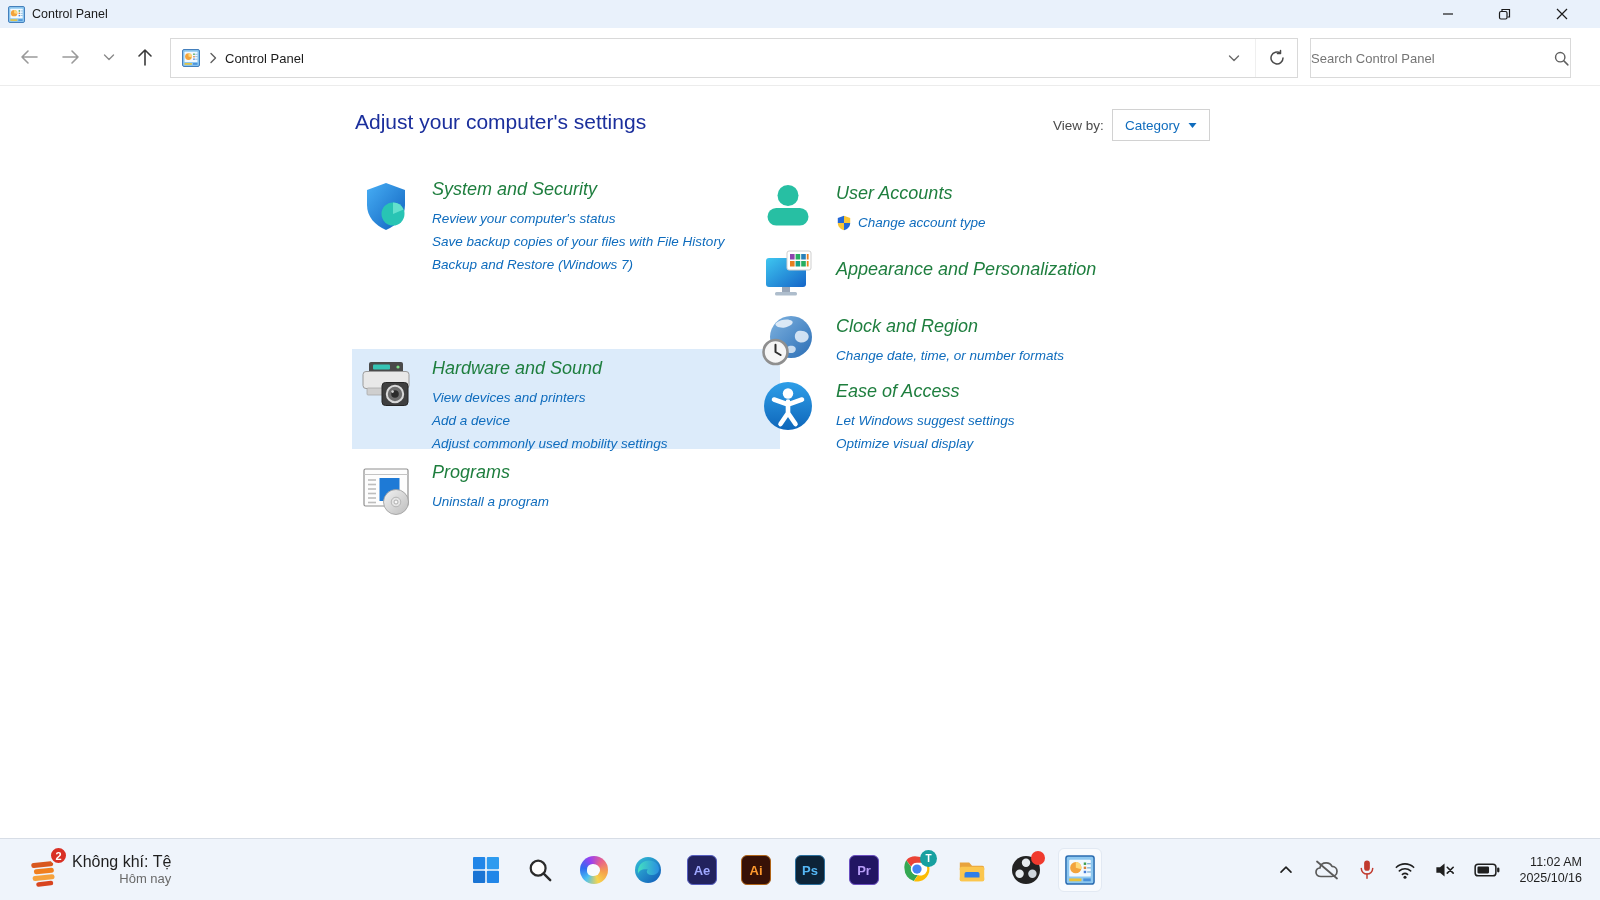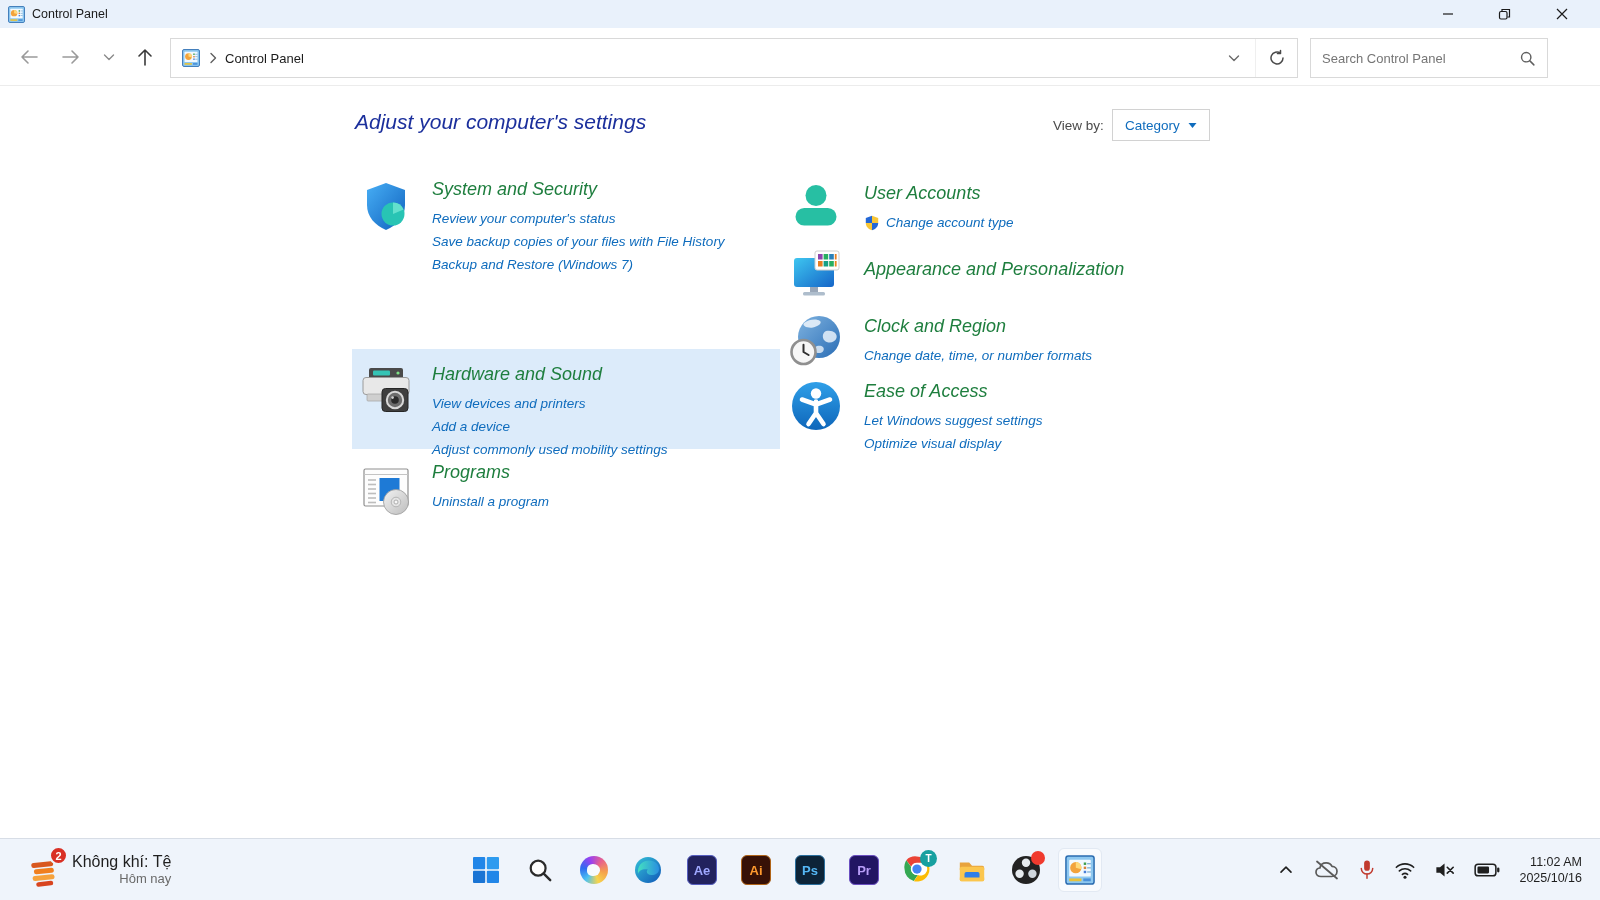--- a/index.html
+++ b/index.html
@@ -15,33 +15,33 @@
 
   
   .navbar { position:absolute; left:0; top:28px; width:1600px; height:58px; background:#ffffff; border-bottom:1px solid #ececec; }
   .nav-btn { position:absolute; top:13px; width:34px; height:32px; display:flex; align-items:center; justify-content:center; background:transparent; border:none; }
   .addressbar { position:absolute; left:170px; top:10px; width:1128px; height:40px; border:1px solid #d9d9d9; background:#fff; display:flex; align-items:center; padding-left:11px; }
   .addr-icon { width:18px; height:18px; flex:0 0 auto; }
   .addr-crumb { font-size:13px; color:#1b1b1b; margin-left:4px; }
   .addr-spacer { flex:1; }
   .addr-dd { width:42px; height:38px; display:flex; align-items:center; justify-content:center; }
   .addr-refresh { width:42px; height:38px; display:flex; align-items:center; justify-content:center; border-left:1px solid #efefef; }
-  .searchbox { position:absolute; left:1310px; top:10px; width:238px; height:40px; border:1px solid #d9d9d9; background:#fff; display:flex; align-items:center; padding:0 11px; }
+  .searchbox { position:absolute; left:1310px; top:10px; width:261px; height:40px; border:1px solid #d9d9d9; background:#fff; display:flex; align-items:center; padding:0 0; }
   .searchbox input { flex:1; border:none; outline:none; font-size:13px; color:#1b1b1b; font-family:"Liberation Sans", sans-serif; background:transparent; }
   .searchbox input::placeholder { color:#757575; }
 
   
-  .page-heading { position:absolute; left:355px; top:110px; font-size:21px; font-weight:400; color:#1b2f9c;font-style:italic; }
+  .page-heading { position:absolute; left:355px; top:110px; font-size:21px; font-weight:400; color:#1b2f9c; }
   .viewby-label { position:absolute; left:1053px; top:118px; font-size:13.5px; color:#4a4a4a; }
   .viewby-btn { position:absolute; left:1112px; top:109px; height:32px; display:flex; align-items:center; gap:8px; padding:0 12px; background:#fff; border:1px solid #d2d2d2; font-size:13.5px; color:#0f6cbd; }
 
   .cat-row { position:absolute; display:flex; align-items:flex-start; }
   .cat-row.leftcol  { left:352px; width:428px; padding:8px 0 0 6px; gap:18px; }
-  .cat-row.rightcol { left:786px; width:430px; padding:8px 0 0 4px; gap:22px; }
-  .cat-row.hl { background:#dcebfa; height:100px; padding-top:14px; }
+  .cat-row.rightcol { left:758px; width:430px; padding:8px 0 0 4px; gap:22px; }
+  .cat-row.hl { background:#dcebfa; height:100px; padding-top:8px; }
   .cat-icon { flex:0 0 auto; }
   .cat-body { display:flex; flex-direction:column;font-style:italic; }
   .cat-title { font-size:18px; line-height:22px; color:#1e7e3e; text-decoration:none; margin-bottom:5px; cursor:pointer; }
   .cat-link { font-size:13.5px; line-height:18px; color:#0f6cbd; text-decoration:none; margin-top:5px; cursor:pointer; display:flex; align-items:center; gap:6px; }
 
   
   .taskbar { position:absolute; left:0; top:838px; width:1600px; height:62px; background:#eff4fb; border-top:1px solid #d7dde6; }
   .widget { position:absolute; left:20px; top:7px; height:48px; display:flex; align-items:center; gap:12px; padding:0 8px; border-radius:6px; }
   .widget-iconwrap { position:relative; width:32px; height:36px; }
   .widget-badge { position:absolute; right:-8px; top:-6px; width:19px; height:19px; border-radius:50%; background:#d93025; border:2px solid #eff4fb; color:#fff; font-size:11px; font-weight:bold; display:flex; align-items:center; justify-content:center; }

